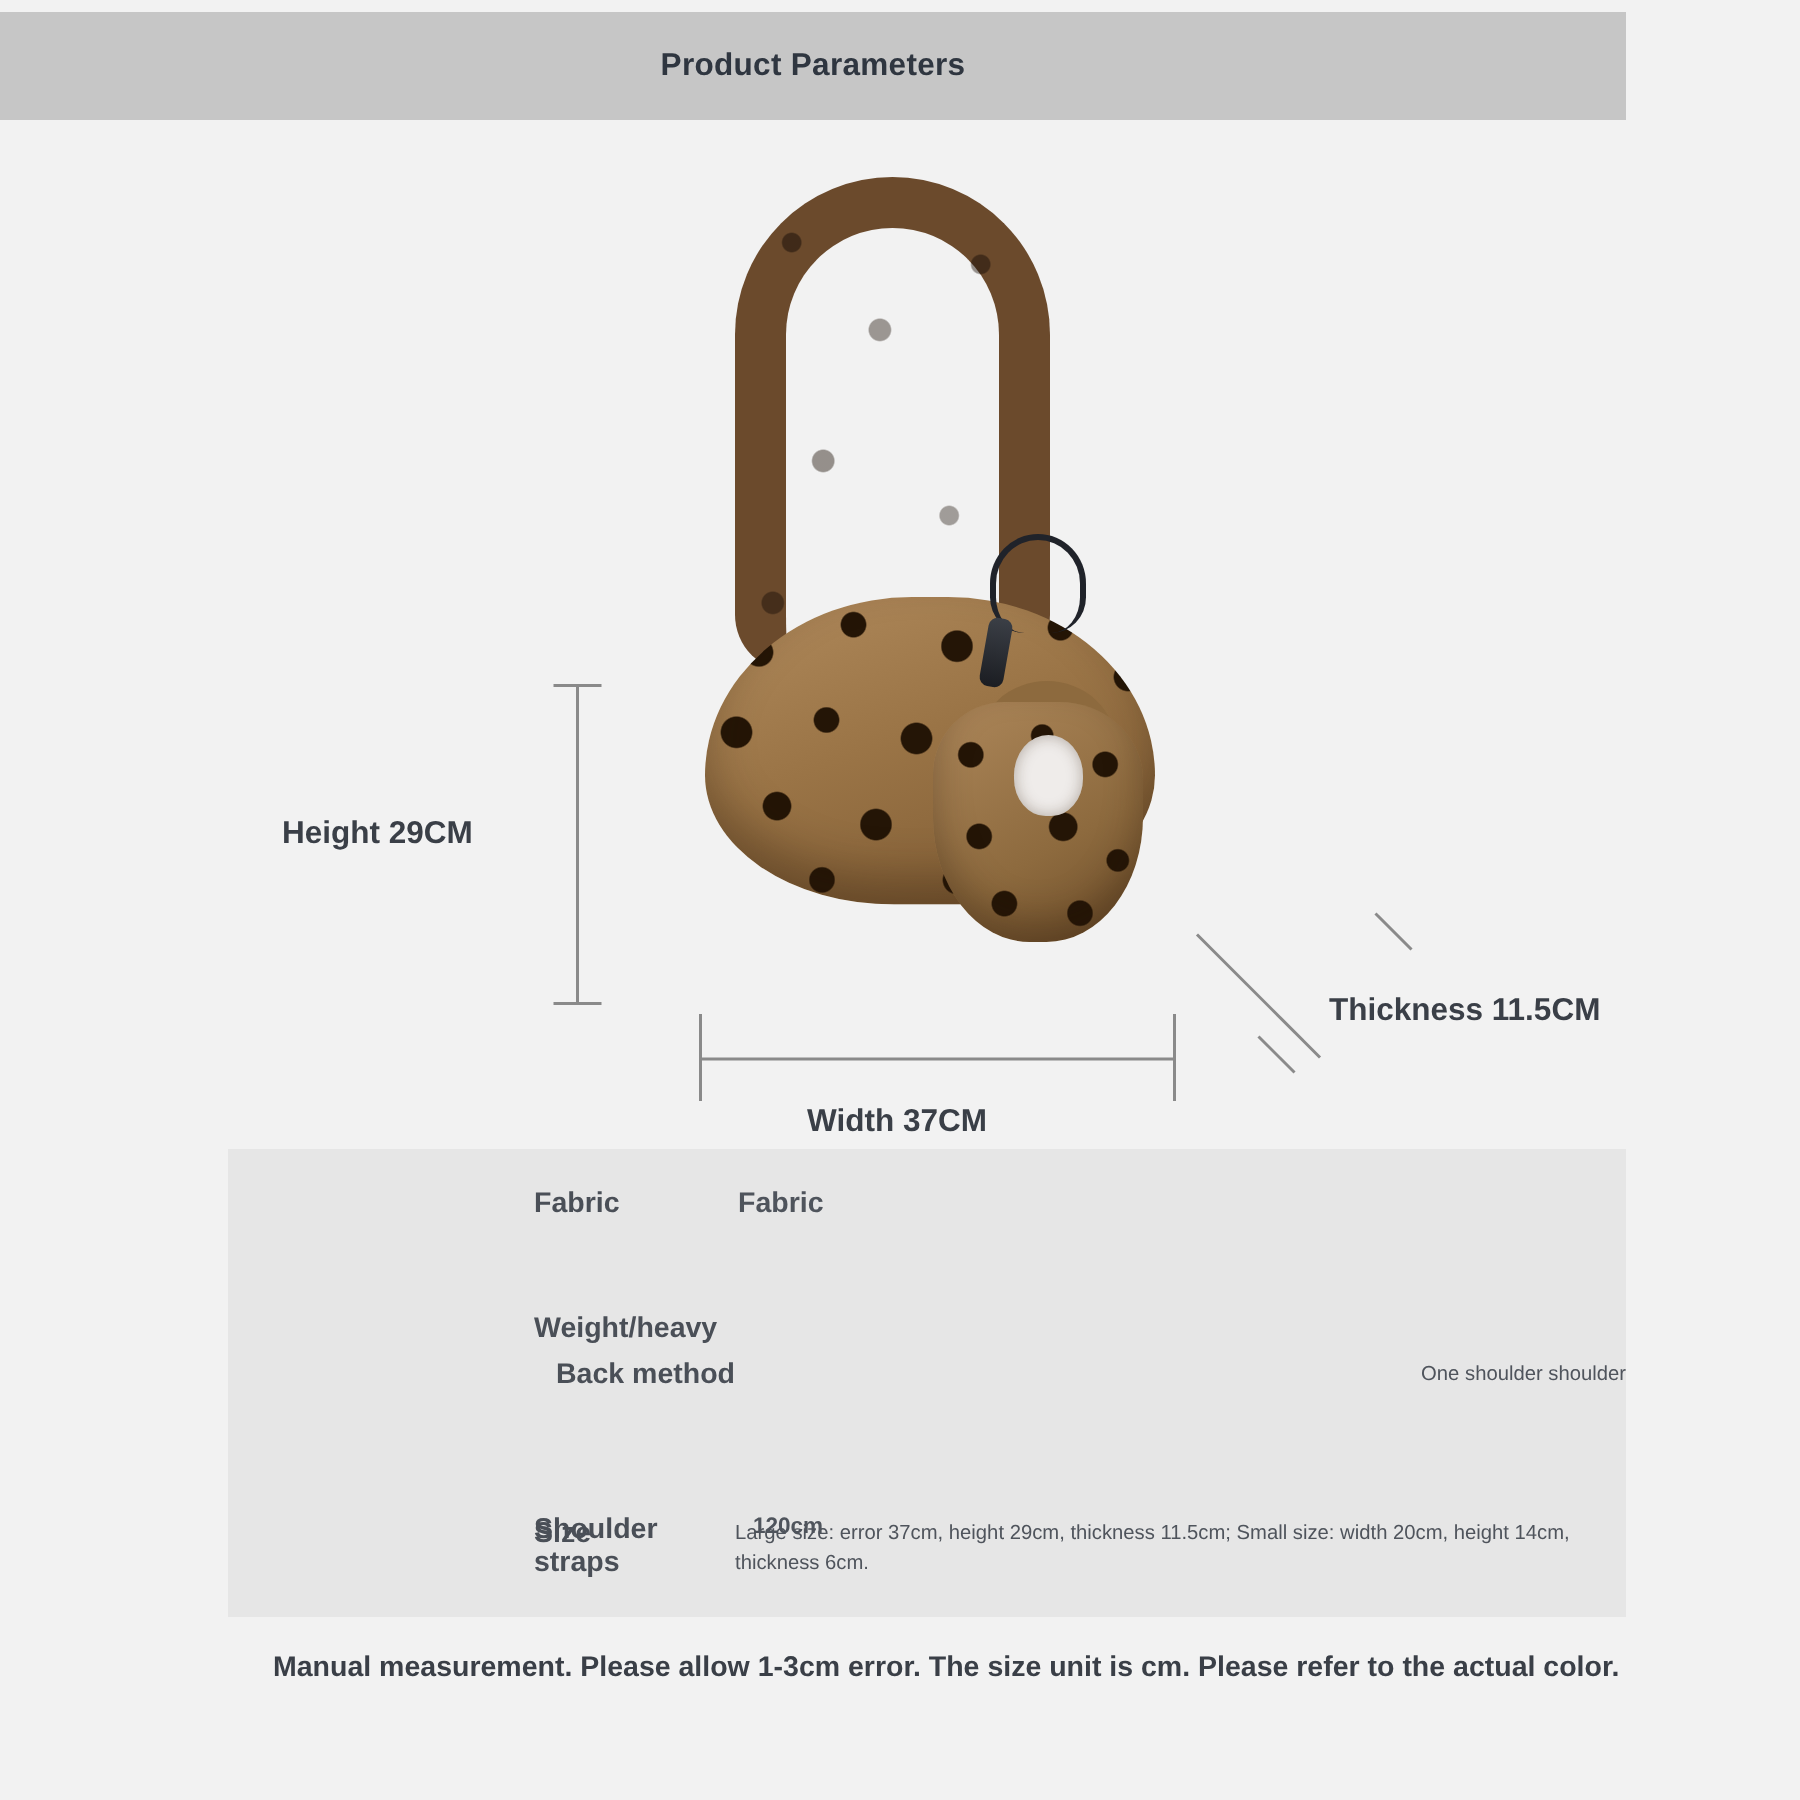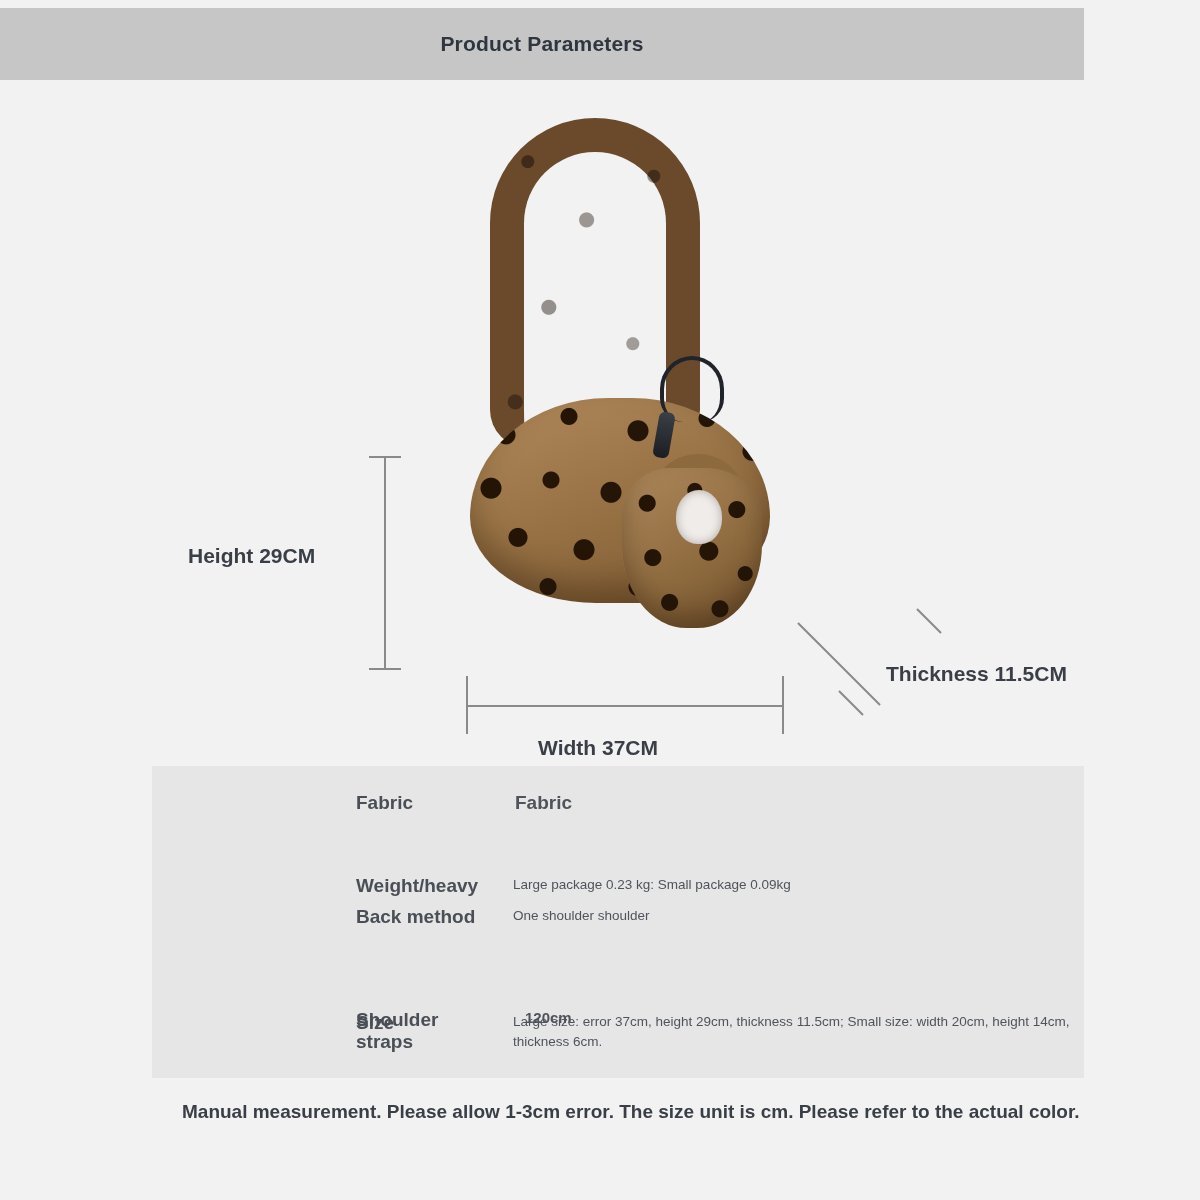--- a/index.html
+++ b/index.html
@@ -269,21 +269,20 @@
     top: 766px;
     width: 932px;
     height: 312px;
     background: #e6e6e6;
   }
   .spec-row {
     position: absolute;
     left: 0;
     width: 932px;
     display: flex;
-    gap: 23px;
   }
   .spec-key {
     width: 338px;
     padding-left: 204px;
     box-sizing: border-box;
     font-size: 19px;
     font-weight: bold;
     color: #4a4f57;
   }
   .spec-val {
@@ -300,21 +299,21 @@
     line-height: 1.45;
   }
   .spec-val.med {
     font-size: 15px;
     font-weight: bold;
     padding-left: 12px;
   }
 
   .r1 { top: 26px; }
   .r2 { top: 84px; margin-top: 25px; }
-  .r3 { top: 140px; }
+  .r3 { top: 140px; text-align: right; }
   .r4 { top: 196px; margin-top: 47px; }
   .r5 { top: 246px; }
 
   .note {
     position: absolute;
     left: 182px;
     top: 1098px;
     width: 900px;
     font-size: 19px;
     font-weight: bold;
@@ -361,21 +360,20 @@
 
   <div class="spec-table">
 
     <div class="spec-row r1">
       <div class="spec-key">Fabric</div>
       <div class="spec-val big">Fabric</div>
     </div>
 
     <div class="spec-row r2">
       <div class="spec-key">Weight/heavy</div>
-      <div class="spec-val small">Large package 0.23 kg: Small package 0.09kg</div>
     </div>
 
     <div class="spec-row r3">
       <div class="spec-key">Back method</div>
       <div class="spec-val small">One shoulder shoulder</div>
     </div>
 
     <div class="spec-row r4">
       <div class="spec-key">Shoulder straps</div>
       <div class="spec-val med">120cm</div>

